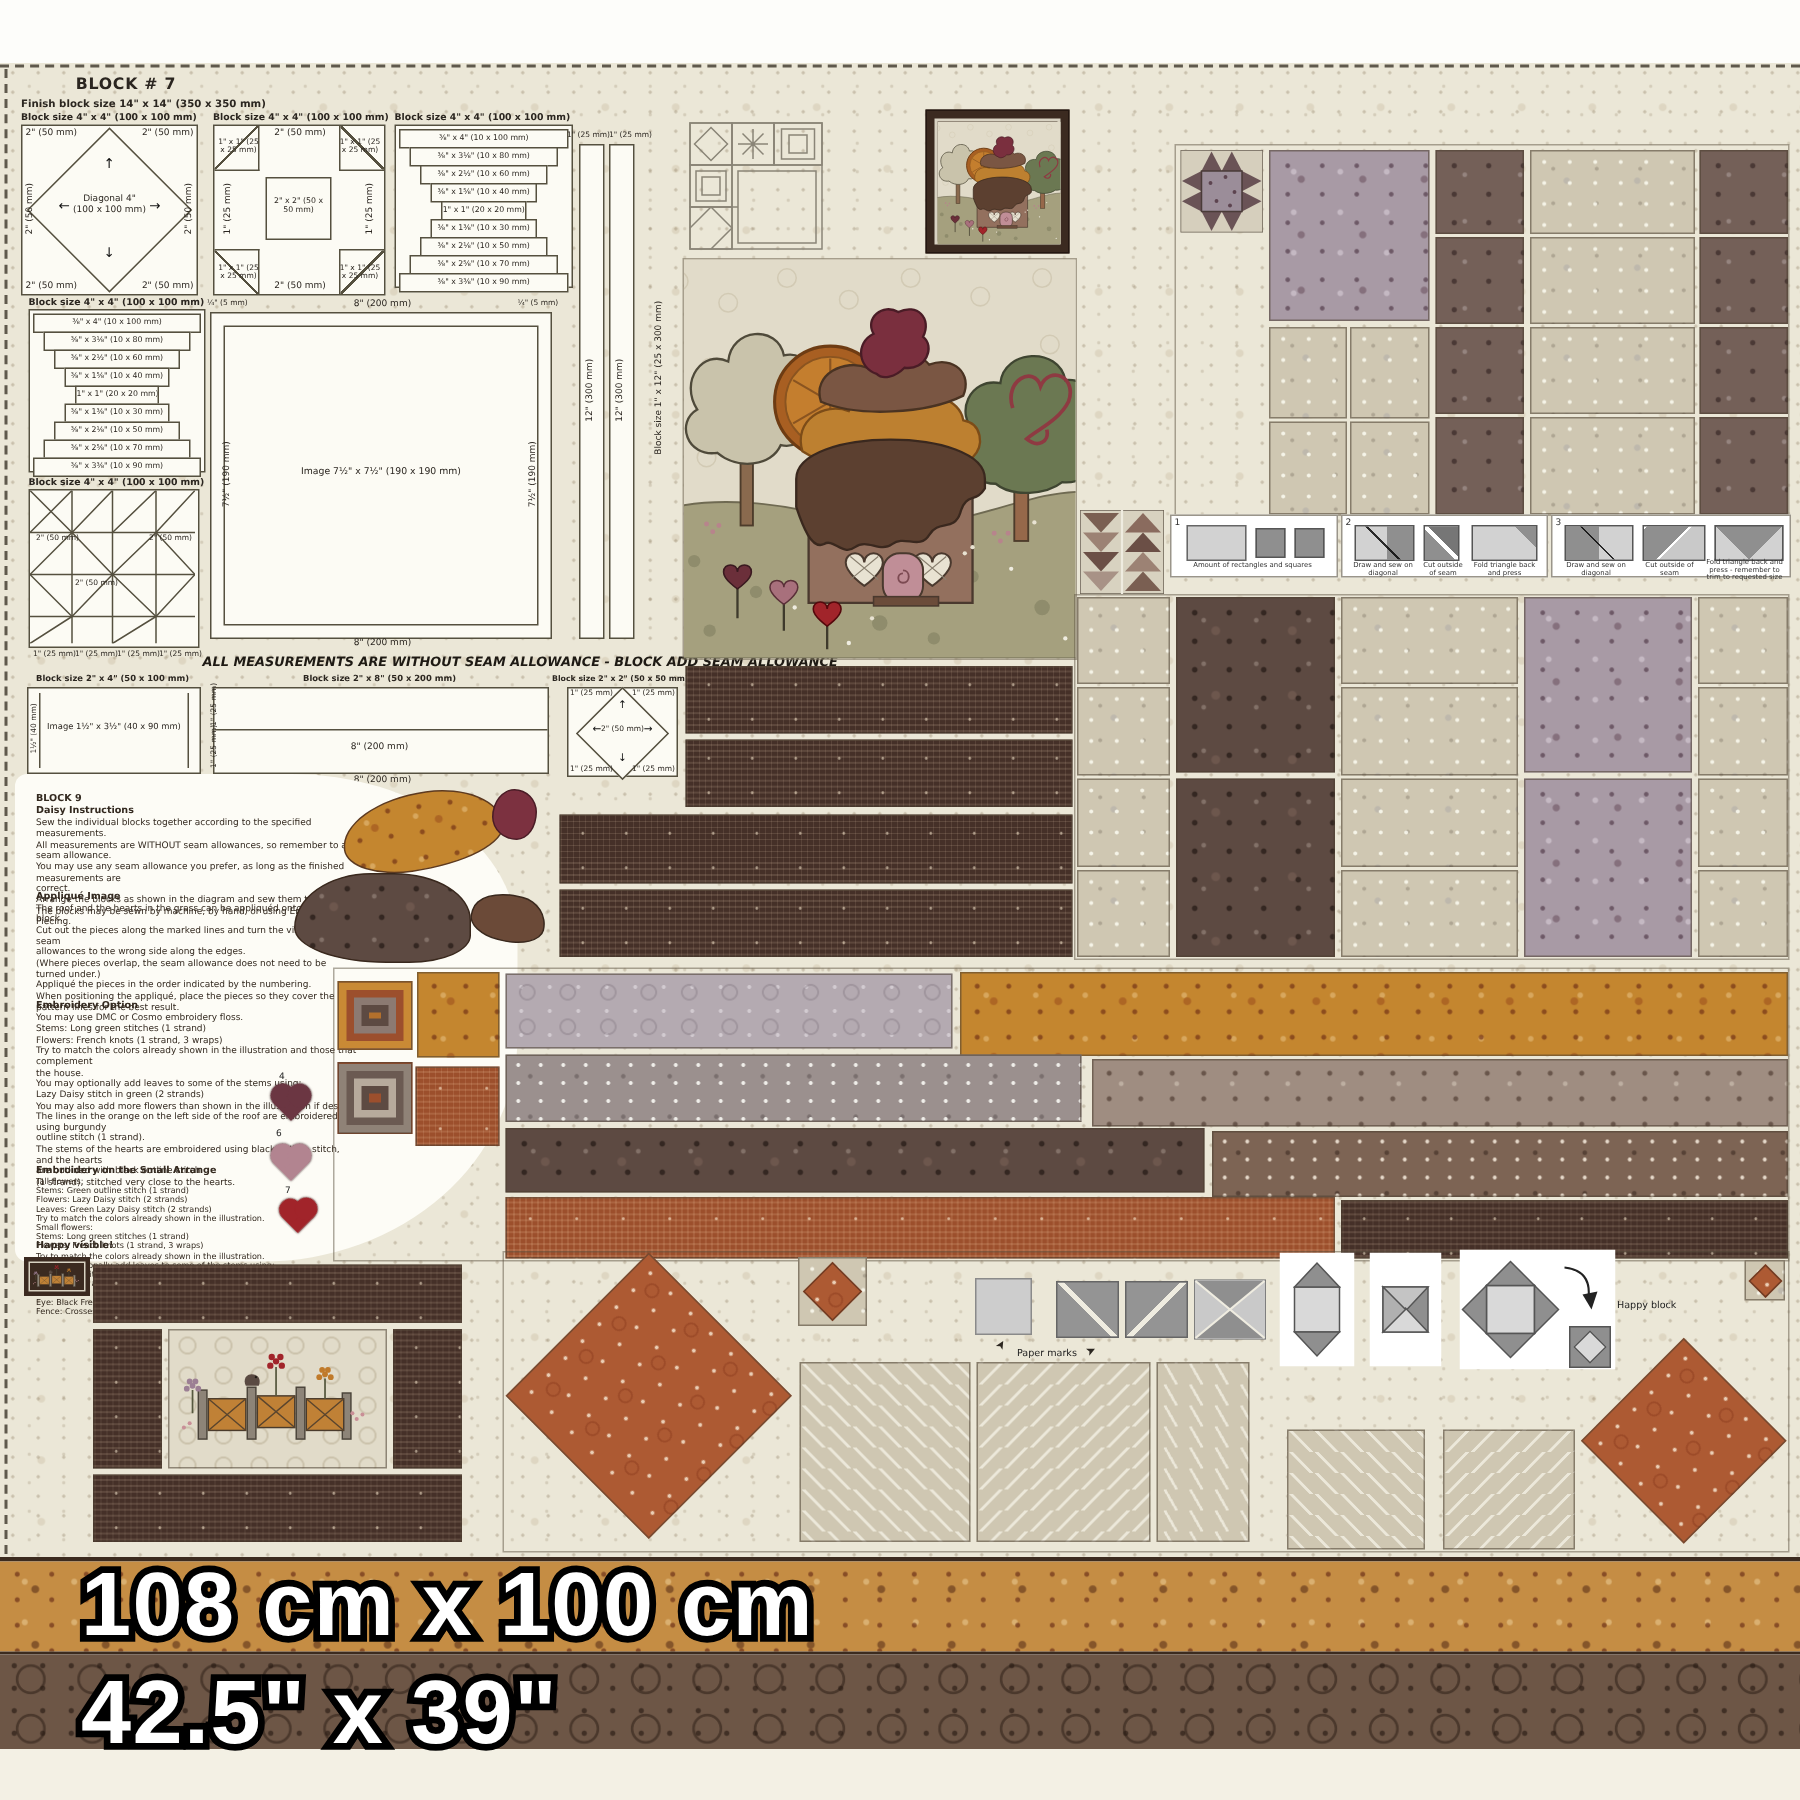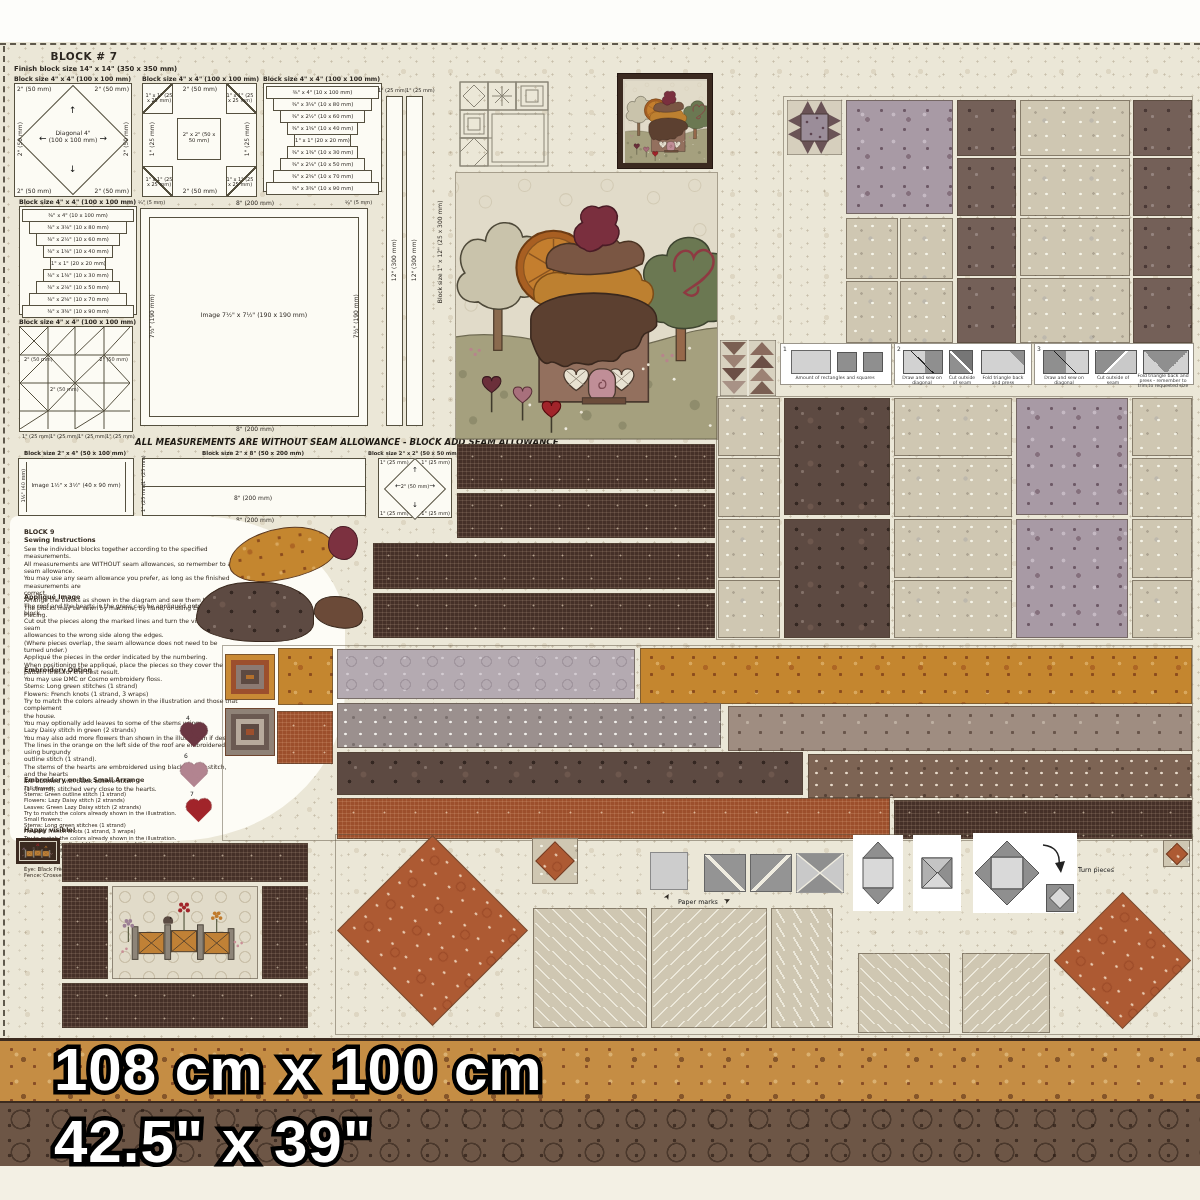--- a/index.html
+++ b/index.html
@@ -521,21 +521,21 @@
   <div class="abs fab-beige pc" style="left:1132px;top:519px;width:60px;height:59px"></div>
   <div class="abs fab-beige pc" style="left:1132px;top:580px;width:60px;height:58px"></div>
 
   <div class="abs fab-darkwoven pc" style="left:457px;top:444px;width:258px;height:45px"></div>
   <div class="abs fab-darkwoven pc" style="left:457px;top:493px;width:258px;height:45px"></div>
   <div class="abs fab-darkwoven pc" style="left:373px;top:543px;width:342px;height:46px"></div>
   <div class="abs fab-darkwoven pc" style="left:373px;top:593px;width:342px;height:45px"></div>
 
   <div class="blob" style="left:10px;top:516px;width:335px;height:325px"></div>
   <div class="instr-h" style="left:24px;top:528px">BLOCK 9</div>
-  <div class="instr-h" style="left:24px;top:536px">Sewing Instructions</div>
+  <div class="instr-h" style="left:24px;top:536px">Daisy Instructions</div>
   <div class="instr" style="left:24px;top:545px;width:215px">Sew the individual blocks together according to the specified measurements.
 All measurements are WITHOUT seam allowances, so remember to add seam allowance.
 You may use any seam allowance you prefer, as long as the finished measurements are
 correct.
 Arrange the blocks as shown in the diagram and sew them together.
 The blocks may be sewn by machine, by hand, or using English Paper Piecing.</div>
   <div class="instr-h" style="left:24px;top:593px">Appliqué Image</div>
   <div class="instr" style="left:24px;top:602px;width:200px">The roof and the hearts in the grass can be appliquéd onto the block.
 Cut out the pieces along the marked lines and turn the visible seam
 allowances to the wrong side along the edges.
@@ -653,21 +653,21 @@
     <polygon points="18,24 50,24 34,8" fill="#8f8f8f" stroke="#555"></polygon>
     <polygon points="50,24 50,56 66,40" fill="#8f8f8f" stroke="#555"></polygon>
     <polygon points="18,56 50,56 34,72" fill="#8f8f8f" stroke="#555"></polygon>
     <polygon points="18,24 18,56 2,40" fill="#8f8f8f" stroke="#555"></polygon>
     <path d="M70,12 Q88,14 86,32" fill="none" stroke="#222" stroke-width="1.4"></path>
     <polygon points="82,30 88,40 92,28" fill="#222"></polygon>
   </svg>
   <div class="abs" style="left:1046px;top:884px;width:28px;height:28px;background:#8f8f8f;border:1px solid #555">
     <div class="abs" style="left:5px;top:5px;width:16px;height:16px;background:#d9d9d9;border:1px solid #555;transform:rotate(45deg)"></div>
   </div>
-  <div class="abs" style="left:1078px;top:866px;font-size:6.4px;white-space:nowrap;color:#222">Turn pieces</div>
+  <div class="abs" style="left:1078px;top:866px;font-size:6.4px;white-space:nowrap;color:#222">Happy block</div>
   <div class="abs fab-rust pc" style="left:1074px;top:912px;width:97px;height:97px;transform:rotate(45deg)"></div>
   <div class="abs fab-beige pc" style="left:1163px;top:840px;width:27px;height:27px">
     <div class="abs fab-rust" style="left:5px;top:5px;width:16px;height:16px;transform:rotate(45deg);border:1px solid rgba(75,40,25,.6)"></div>
   </div>
   <div class="abs fab-beige pc" style="left:533px;top:908px;width:114px;height:120px;background-image:linear-gradient(45deg,transparent 46%,#ece8da 46% 54%,transparent 54%)"></div>
   <div class="abs fab-beige pc" style="left:651px;top:908px;width:116px;height:120px;background-image:linear-gradient(135deg,transparent 46%,#ece8da 46% 54%,transparent 54%)"></div>
   <div class="abs fab-beige pc" style="left:771px;top:908px;width:62px;height:120px;background-image:linear-gradient(60deg,transparent 46%,#ece8da 46% 54%,transparent 54%)"></div>
   <div class="abs fab-beige pc" style="left:858px;top:953px;width:92px;height:80px;background-image:linear-gradient(45deg,transparent 46%,#ece8da 46% 54%,transparent 54%)"></div>
   <div class="abs fab-beige pc" style="left:962px;top:953px;width:88px;height:80px;background-image:linear-gradient(135deg,transparent 46%,#ece8da 46% 54%,transparent 54%)"></div>
 

